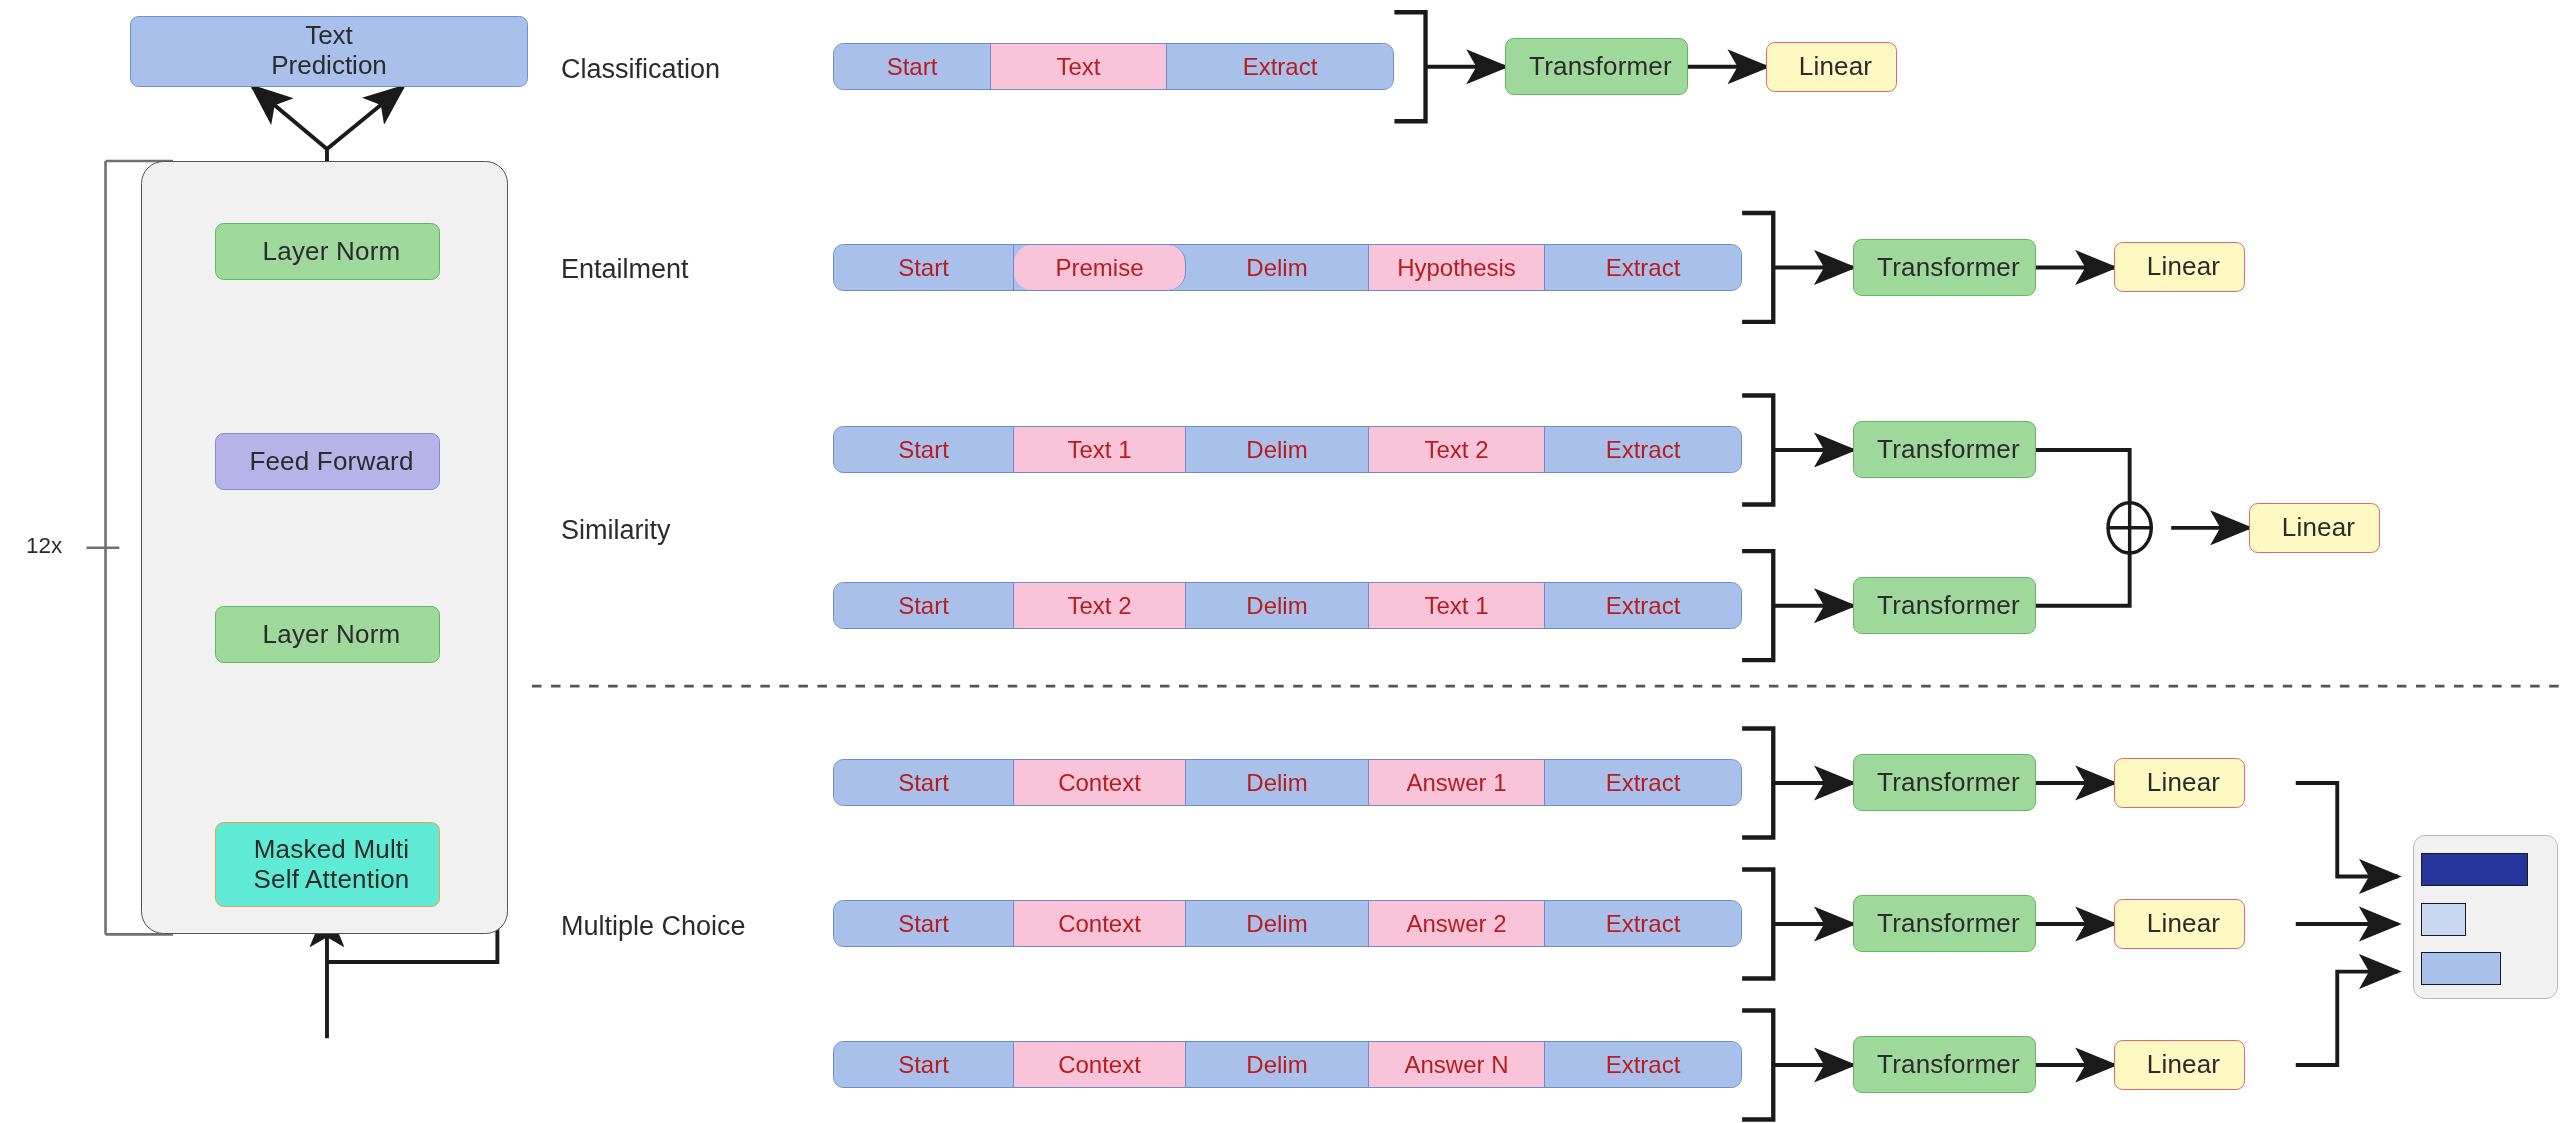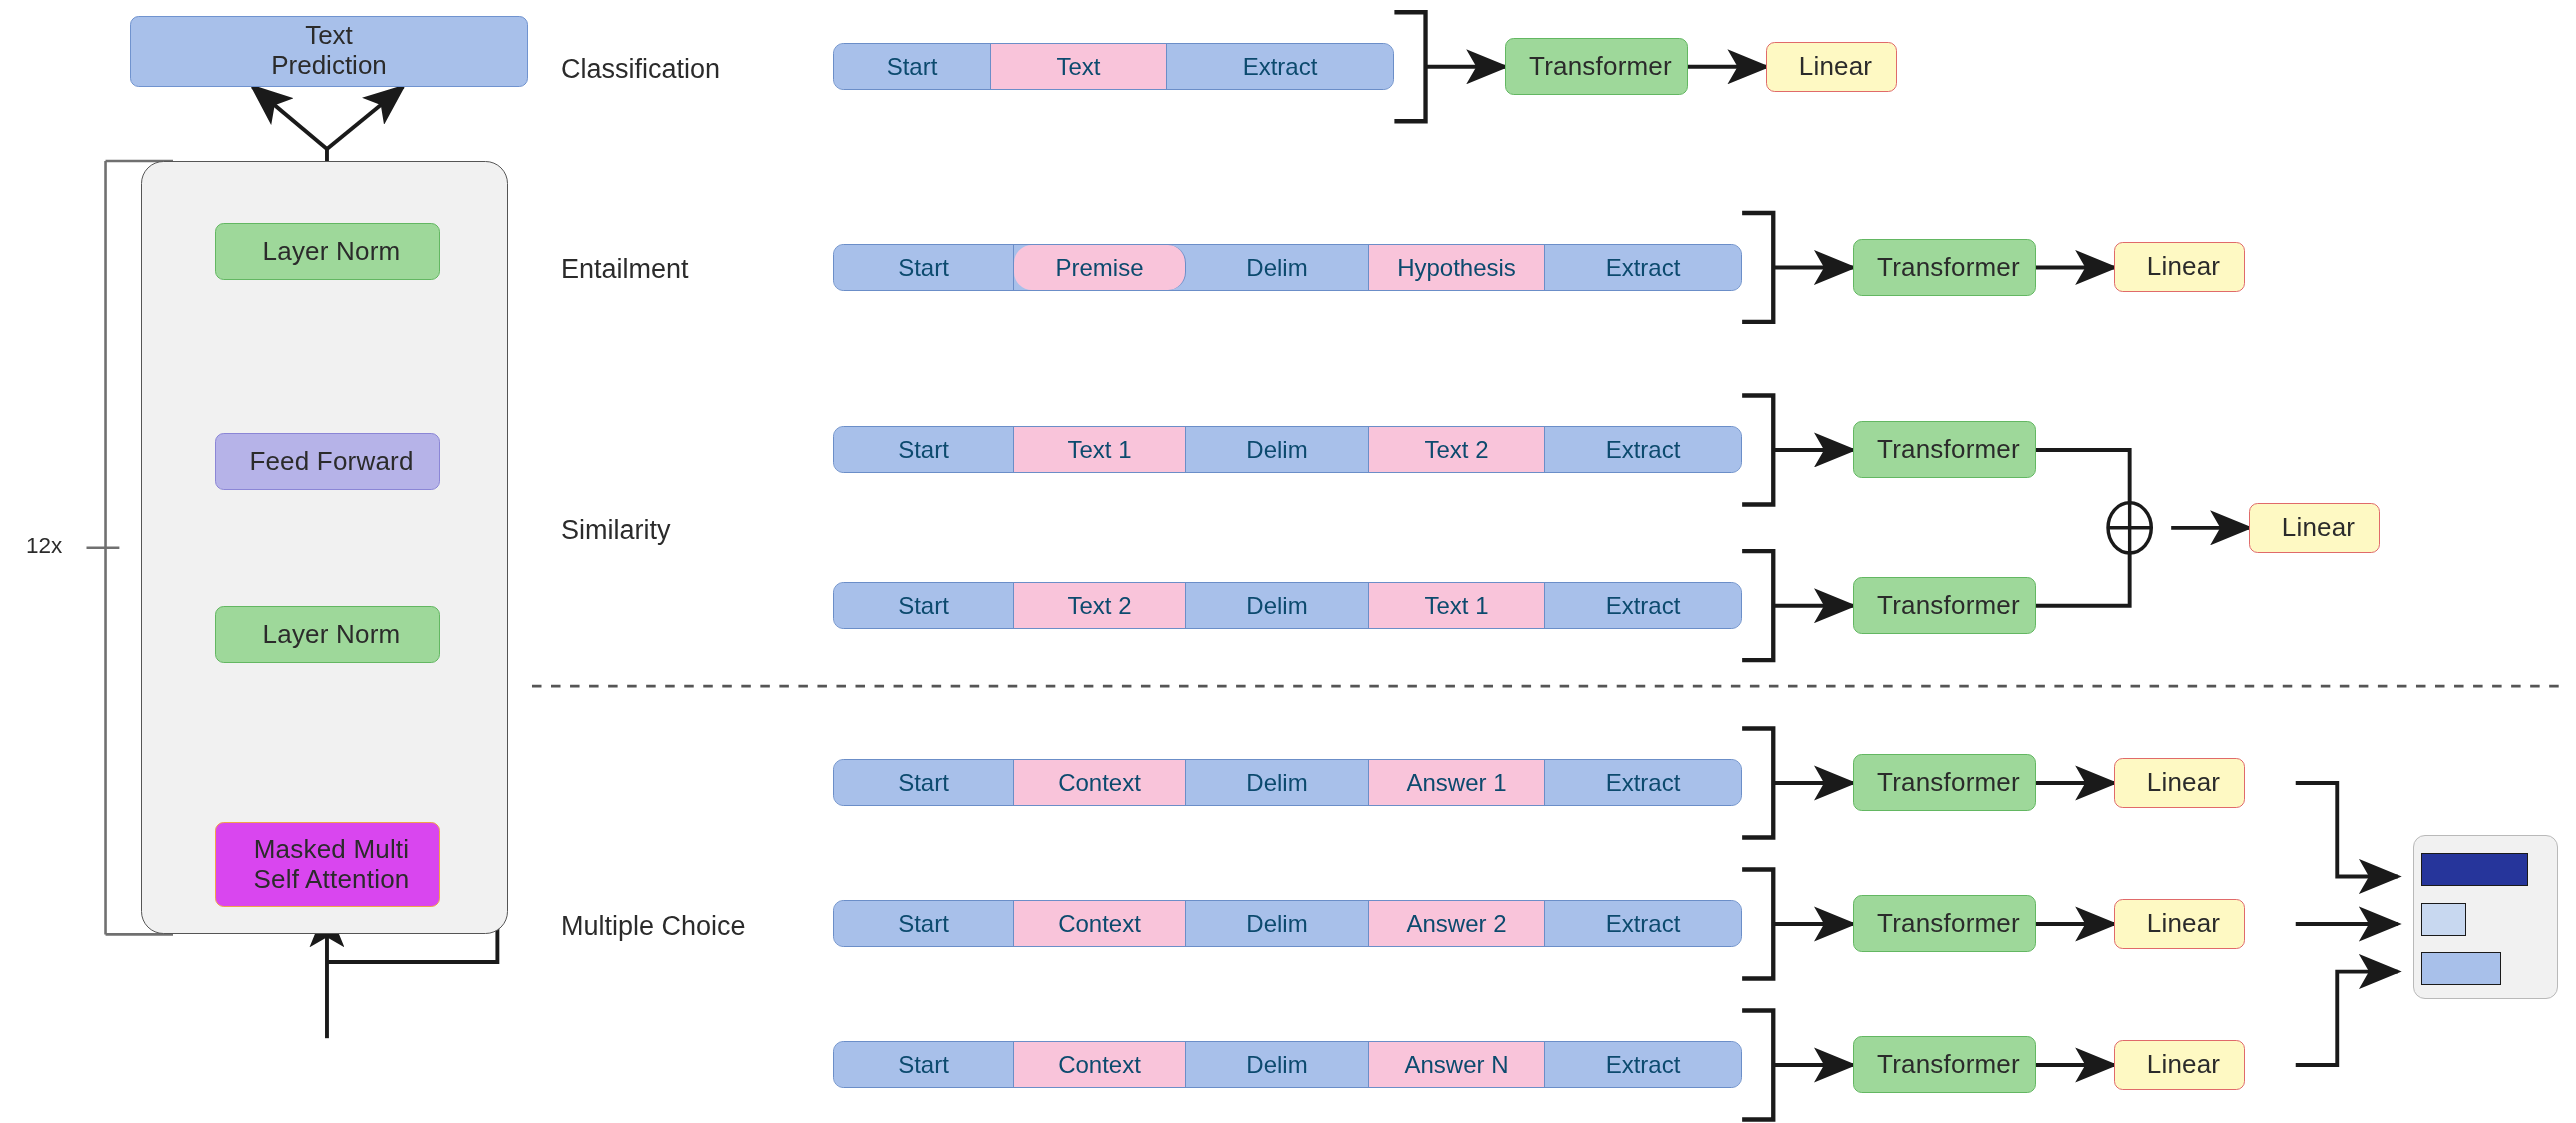--- a/index.html
+++ b/index.html
@@ -27,21 +27,21 @@
     border:1.7px solid rgba(0,0,0,.35);
     font-size:26px;
     line-height:1.15;
     letter-spacing:0.2px;
     white-space:pre-line;
     padding-left:8px;
   }
   .green{background:#9ed89a;border-color:#63b762;}
   .red{background:#fef9c3;border-color:#e06a6a;}
   .purple{background:#b6b3e8;border-color:#8b86d6;}
-  .orange{background:#d946ef;border-color:#f0a24b;}
+  .orange{background:#5eead4;border-color:#f0a24b;}
 
   
   .stack-panel{
     position:absolute;
     box-sizing:border-box;
     background:#f1f1f1;
     border:1.7px solid #555;
     border-radius:22.5px;
   }
 
@@ -79,21 +79,21 @@
     border:1.7px solid #6b8ec8;
     border-radius:10.4px;
     overflow:hidden;
     background:#a8c0ea;
   }
   .seg{
     display:flex;
     align-items:center;
     justify-content:center;
     font-size:24px;
-    color:#0c4a6e;
+    color:#b91c1c;
     border-right:0.9px solid #6b8ec8;
     box-sizing:border-box;
     white-space:nowrap;
   }
   .seg:last-child{border-right:none;}
   .seg.b{background:#a8c0ea;}
   .seg.p{background:#f9c4da;}
 
   
   .rowlabel{

